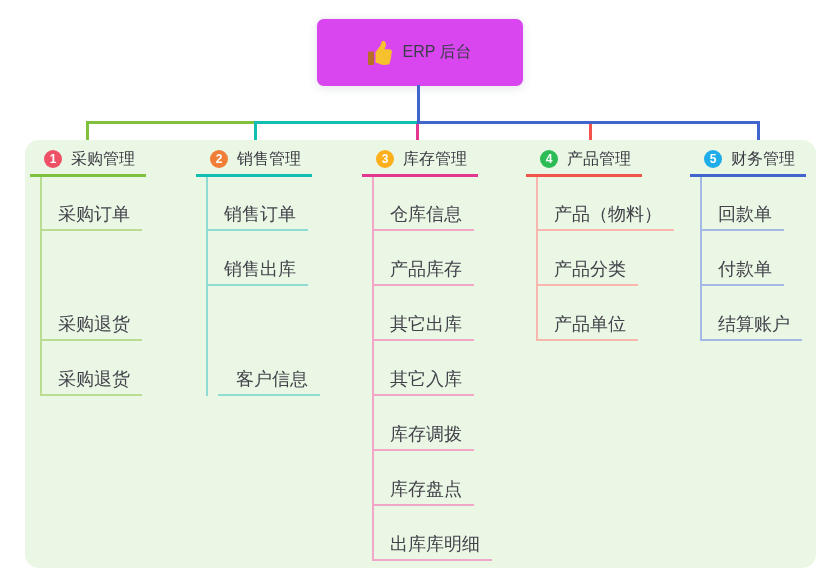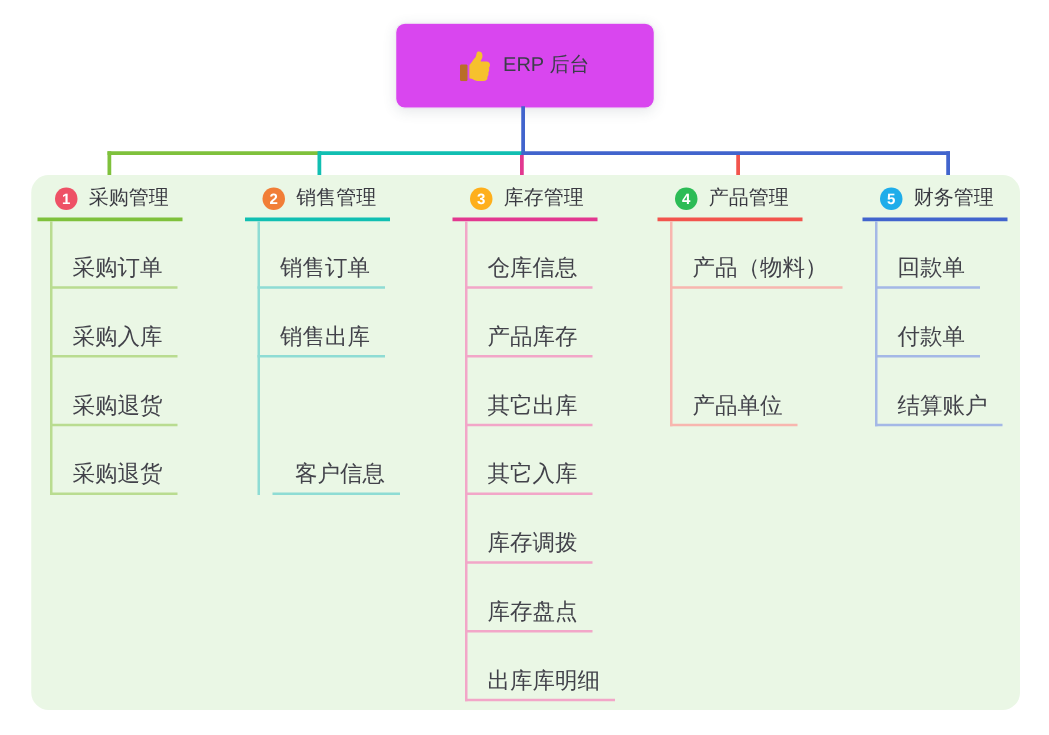--- a/index.html
+++ b/index.html
@@ -60,32 +60,32 @@
   <div class="line" style="left: 416px; top: 124px; width: 3px; height: 21px; background: rgb(226, 56, 144);"></div>
   <div class="line" style="left: 589px; top: 124px; width: 3px; height: 21px; background: rgb(242, 84, 77);"></div>
   <div class="line" style="left: 757px; top: 121px; width: 3px; height: 24px; background: rgb(65, 100, 205);"></div>
 
   <div class="panel" style="background: rgb(234, 247, 229);"></div>
 
   <div class="branches-layer">
       <div class="branch" style="left: 30px; --c: #7fc13c; --lc: #b9dc90;"><div class="branch-title">
           <span class="badge" style="background: rgb(238, 81, 102);">1</span>
           <span>采购管理</span>
-        </div><div class="spine" style="height: 219px;"></div><div class="child" style="top: 58px;">采购订单</div><div class="child" style="top: 113px;">采购入库</div><div class="child" style="top: 168px;">采购退货</div><div class="child" style="top: 223px;">采购退货</div></div>
+        </div><div class="spine" style="height: 219px;"></div><div class="child" style="top: 58px;">采购订单</div><div class="child" style="top: 168px;">采购退货</div><div class="child" style="top: 223px;">采购退货</div></div>
       <div class="branch" style="left: 196px; --c: #11bfb2; --lc: #8edcd4;"><div class="branch-title">
           <span class="badge" style="background: rgb(241, 126, 55);">2</span>
           <span>销售管理</span>
         </div><div class="spine" style="height: 219px;"></div><div class="child" style="top: 58px;">销售订单</div><div class="child" style="top: 113px;">销售出库</div><div class="child" style="top: 223px; margin-left: 12px;">客户信息</div></div>
       <div class="branch" style="left: 362px; --c: #e23890; --lc: #f2a6c8;"><div class="branch-title">
           <span class="badge" style="background: rgb(254, 175, 28);">3</span>
           <span>库存管理</span>
         </div><div class="spine" style="height: 384px;"></div><div class="child" style="top: 58px;">仓库信息</div><div class="child" style="top: 113px;">产品库存</div><div class="child" style="top: 168px;">其它出库</div><div class="child" style="top: 223px;">其它入库</div><div class="child" style="top: 278px;">库存调拨</div><div class="child" style="top: 333px;">库存盘点</div><div class="child" style="top: 388px;">出库库明细</div></div>
       <div class="branch" style="left: 526px; --c: #f2544d; --lc: #f8b6af;"><div class="branch-title">
           <span class="badge" style="background: rgb(44, 188, 86);">4</span>
           <span>产品管理</span>
-        </div><div class="spine" style="height: 164px;"></div><div class="child" style="top: 58px;">产品（物料）</div><div class="child" style="top: 168px;">产品单位</div></div>
+        </div><div class="spine" style="height: 164px;"></div><div class="child" style="top: 58px;">产品（物料）</div><div class="child" style="top: 113px;">产品分类</div><div class="child" style="top: 168px;">产品单位</div></div>
       <div class="branch" style="left: 690px; --c: #4164cd; --lc: #a4b8e6;"><div class="branch-title">
           <span class="badge" style="background: rgb(31, 173, 234);">5</span>
           <span>财务管理</span>
         </div><div class="spine" style="height: 164px;"></div><div class="child" style="top: 58px;">回款单</div><div class="child" style="top: 113px;">付款单</div><div class="child" style="top: 168px;">结算账户</div></div>
     </div>
 
 </div>
 
 </body></html>

